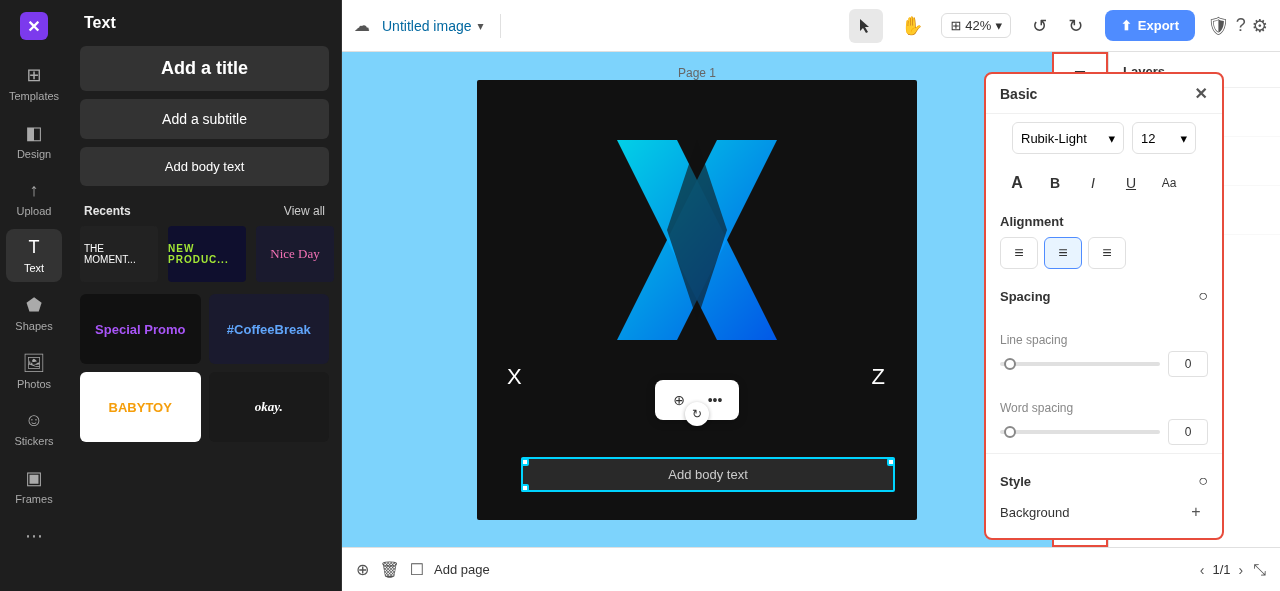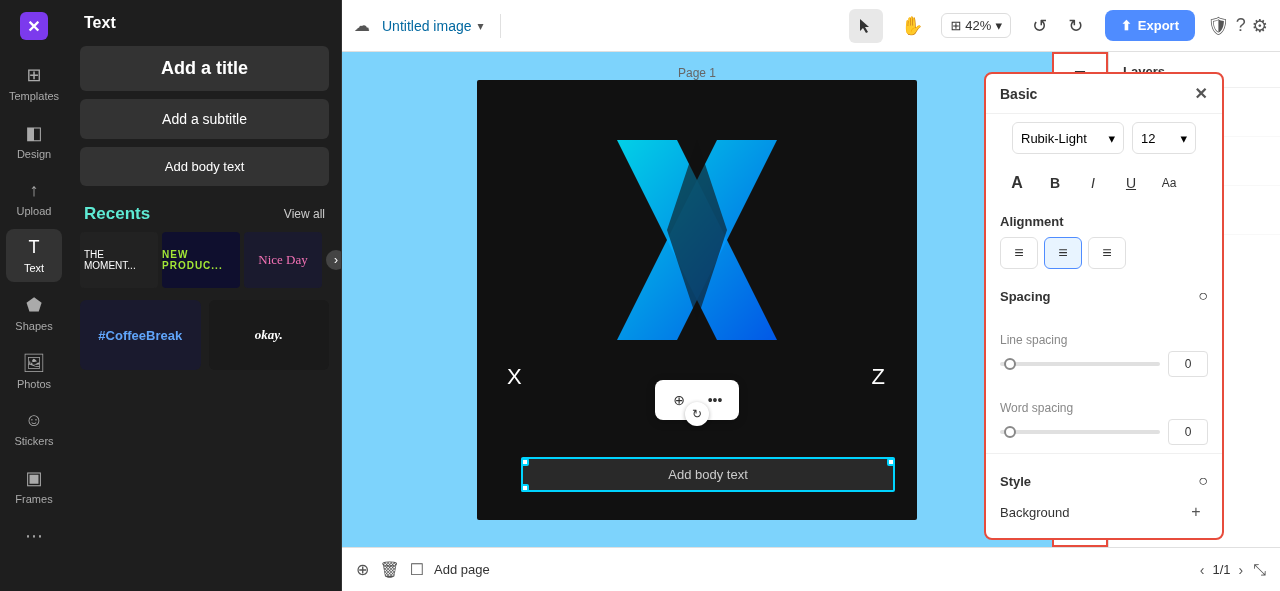--- a/index.html
+++ b/index.html
@@ -63,25 +63,25 @@
       width: calc(100% - 24px);
     }
     .text-btn.title { font-size: 18px; font-weight: 700; }
     .text-btn.subtitle { font-size: 14px; }
     .text-btn.body { font-size: 13px; }
 
     .recents-header {
       display: flex; justify-content: space-between; align-items: center;
       padding: 14px 16px 8px;
     }
-    .recents-title { color: #5eead4; font-size: 17px; font-weight: 600; }
+    .recents-title { color: #e5e5e5; font-size: 12px; font-weight: 600; }
     .view-all { color: #ccc; font-size: 12px; cursor: pointer; }
 
     .recent-grid {
-      display: flex; gap: 4px; padding: 0 12px 12px;
+      display: flex; gap: 10px; padding: 0 12px 12px;
       align-items: center;
     }
     .recent-item {
       width: 78px; height: 56px;
       background: #333;
       border-radius: 4px;
       overflow: hidden;
       cursor: pointer;
       display: flex; align-items: center; justify-content: center;
       font-size: 11px; color: #fff;
@@ -467,21 +467,23 @@
   </div>
 
   <div class="recent-grid">
     <div class="recent-item" style="background:#222; font-size:10px; color:#fff; padding:4px;">THE MOMENT...</div>
     <div class="recent-item" style="background:#0f0f2e; color:#a3e635; font-size:10px; font-weight:700; letter-spacing:1px;">NEW PRODUC...</div>
     <div class="recent-item" style="background:#1a1a2e; font-family:cursive; color:#f472b6; font-size:13px;">Nice Day</div>
     <div class="recent-arrow">›</div>
   </div>
 
   <div class="recommended-grid">
+    <div class="rec-item rec-1">Special Promo</div>
     <div class="rec-item rec-2">#CoffeeBreak</div>
+    <div class="rec-item rec-3">BABYTOY</div>
     <div class="rec-item rec-4" style="font-family:Georgia,serif;">okay.</div>
   </div>
 </div>
 
 <div class="main-area">
 
   <div class="top-bar">
     <div class="top-cloud-btn">
       <span class="cloud-icon">☁</span>
     </div>

